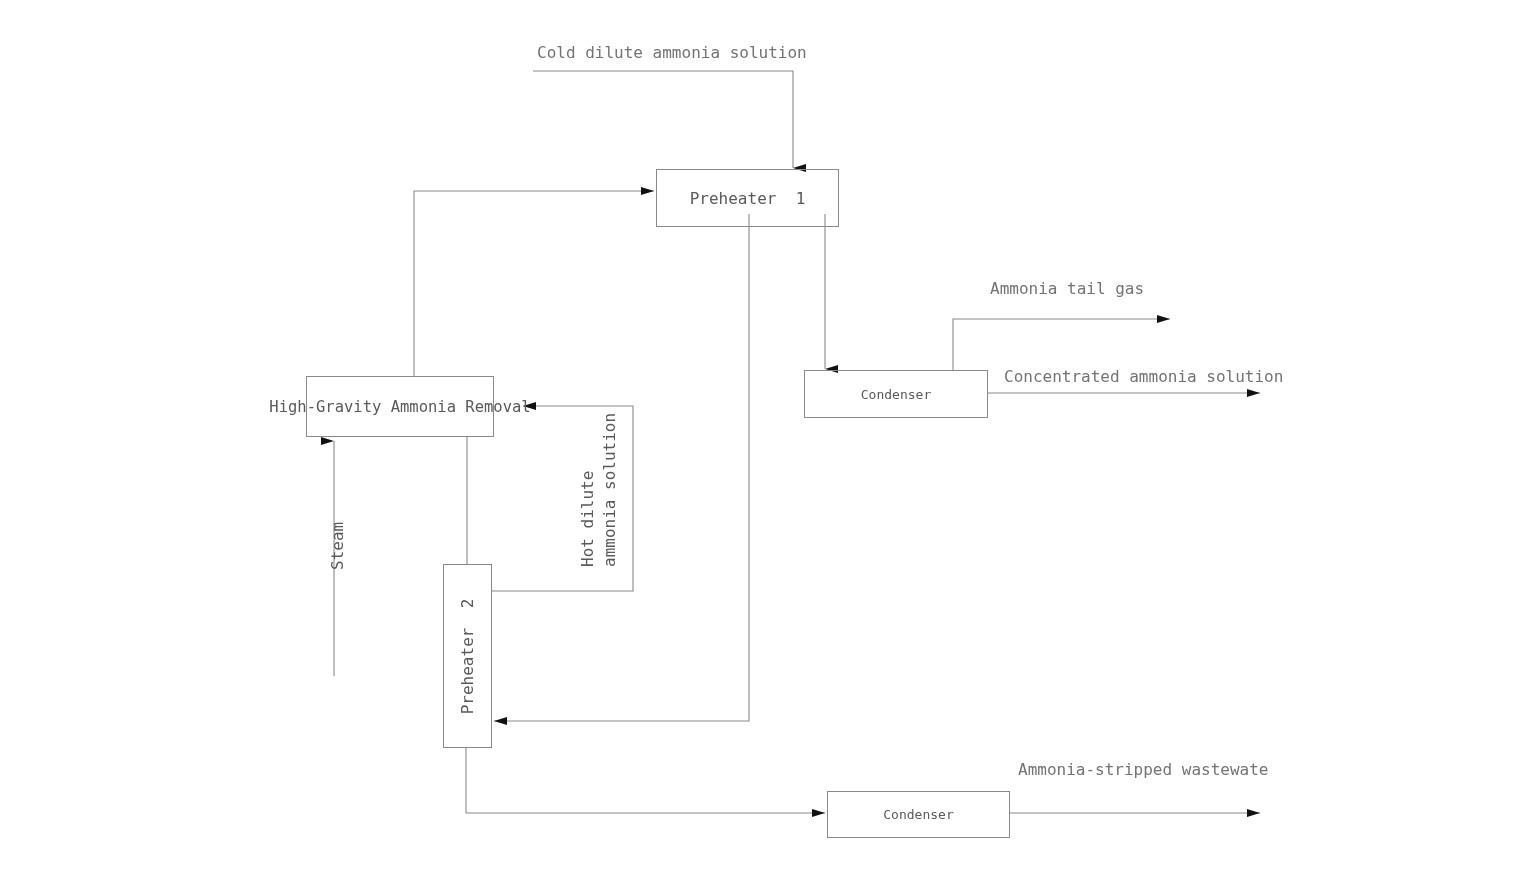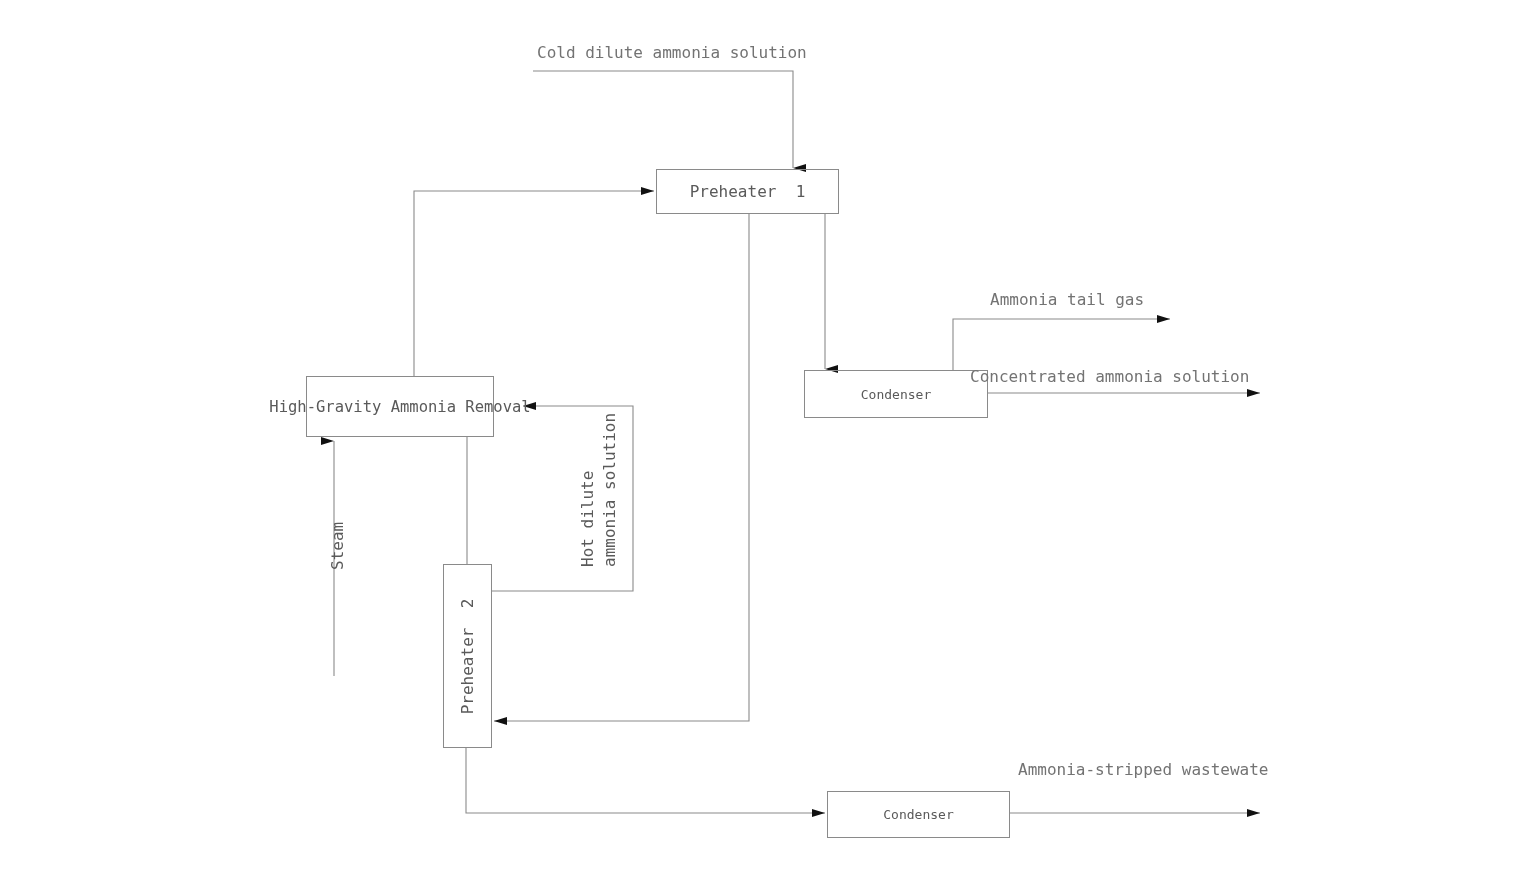--- a/index.html
+++ b/index.html
@@ -95,21 +95,21 @@
       <path d="M492,591 L633,591 L633,406 L523,406" marker-end="url(#arrowLeft)"></path>
 
       <path d="M334,676 L334,441" marker-end="url(#arrowUp)"></path>
 
       <path d="M466,748 L466,813 L825,813" marker-end="url(#arrowRight)"></path>
 
       <path d="M1010,813 L1260,813" marker-end="url(#arrowRight)"></path>
     </g>
   </svg>
 
-  <div class="unit-box fs-lg" style="left:656px; top:169px; width:183px; height:45px;">
+  <div class="unit-box fs-lg" style="left:656px; top:169px; width:183px; height:58px;">
     <span>Preheater  1</span>
   </div>
 
   <div class="unit-box fs-md" style="left:306px; top:376px; width:188px; height:61px;">
     <span>High-Gravity Ammonia Removal</span>
   </div>
 
   <div class="unit-box fs-sm" style="left:804px; top:370px; width:184px; height:48px;">
     <span>Condenser</span>
   </div>
@@ -117,23 +117,23 @@
   <div class="unit-box fs-sm" style="left:827px; top:791px; width:183px; height:47px;">
     <span>Condenser</span>
   </div>
 
   <div class="unit-box" style="left:443px; top:564px; width:49px; height:184px;">
     <span class="vert-unit-text fs-lg">Preheater  2</span>
   </div>
 
   <div class="flow-label fs-lg" style="left:537px; top:45px;">Cold dilute ammonia solution</div>
 
-  <div class="flow-label fs-lg" style="left:990px; top:292px;">Ammonia tail gas</div>
+  <div class="flow-label fs-lg" style="left:990px; top:281px;">Ammonia tail gas</div>
 
-  <div class="flow-label fs-lg" style="left:970px; top:369px;">Concentrated ammonia solution</div>
+  <div class="flow-label fs-lg" style="left:1004px; top:369px;">Concentrated ammonia solution</div>
 
   <div class="flow-label fs-lg" style="left:1018px; top:762px;">Ammonia-stripped wastewate</div>
 
   <div class="rot-label fs-lg" style="left:330px; top:570px;">Steam</div>
 
   <div class="rot-label fs-lg" style="left:580px; top:567px;">Hot dilute</div>
 
   <div class="rot-label fs-lg" style="left:602px; top:567px;">ammonia solution</div>
 
 </div>

